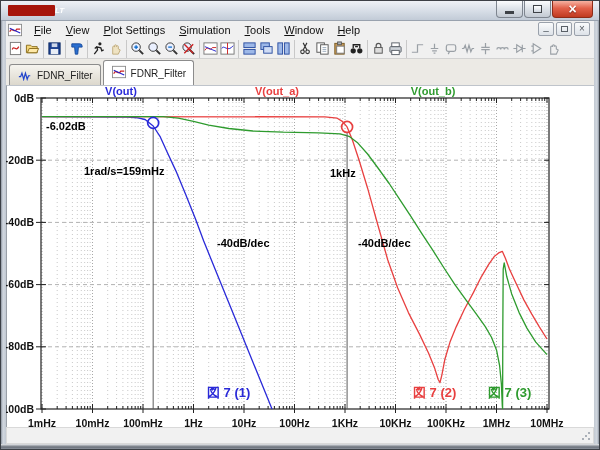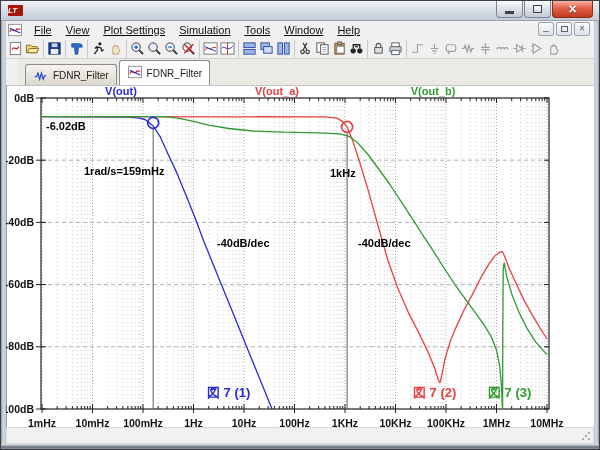--- a/index.html
+++ b/index.html
@@ -4,50 +4,50 @@
 <style>
   html,body{margin:0;padding:0;background:#888;}
   *{box-sizing:border-box;}
   .window{position:relative;width:600px;height:450px;background:#f0f0f0;
     font-family:"Liberation Sans",sans-serif;border:1px solid #3c4046;overflow:hidden;}
   
   .titlebar{position:absolute;left:0;top:0;right:0;height:20px;
     background:linear-gradient(#eef1f6,#d6dde6 55%,#c2cbd7);
     border-bottom:1px solid #99a2ae;display:flex;align-items:center;padding-left:7px;}
   .logo{width:15px;height:11px;background:#a6150b;color:#fff;font-size:8px;font-style:italic;
-    font-weight:bold;line-height:11px;text-align:left;border-radius:1px;margin-right:5px;flex:0 0 auto;}
+    font-weight:bold;line-height:11px;text-align:left;border-radius:1px;margin-right:5px;flex:0 0 auto;padding-left:47px;}
   .title-text{font-size:11px;color:#14161a;white-space:nowrap;}
   .win-controls{position:absolute;top:0;right:6px;display:flex;}
   .wbtn{height:17px;border:1px solid #7e858f;border-top:none;border-radius:0 0 4px 4px;
     background:linear-gradient(#fcfdfe,#dfe4ea 45%,#c3cad3);margin-left:1px;
     display:flex;align-items:center;justify-content:center;cursor:default;}
   .wbtn.min,.wbtn.res{width:27px;}
   .wbtn.close{width:41px;background:linear-gradient(#f6b2a2,#e2614a 45%,#c03a20);border-color:#8e2c18;}
   .g-min{width:9px;height:3px;background:#3e4247;margin-top:6px;}
   .g-res{width:9px;height:8px;border:1px solid #3e4247;background:linear-gradient(#fff,#cfd6df);}
   .g-close{color:#fff;font-weight:bold;font-size:14px;line-height:14px;text-shadow:0 1px 1px #7a1d10;}
   
   .menubar{position:absolute;left:1px;right:1px;top:20px;height:18px;background:#f0f0f0;
-    display:flex;align-items:center;padding-left:4px;text-decoration:underline;}
+    display:flex;align-items:center;padding-left:4px;}
   .appicon{width:18px;height:14px;margin-right:3px;flex:0 0 auto;}
   .menu-item{font-size:11px;color:#111;padding:1px 7px;white-space:nowrap;}
   .menu-item u{text-decoration:underline;}
   .mdi-controls{position:absolute;right:8px;top:1px;display:flex;gap:2px;}
   .mdibtn{width:16px;height:14px;border:1px solid #9aa1ab;border-radius:2px;
     background:linear-gradient(#fafbfc,#dde2e8);display:flex;align-items:center;justify-content:center;
     color:#5a6067;font-size:10px;line-height:10px;}
   .g-mres{width:7px;height:6px;border:1px solid #5a6067;}
   
   .toolbar{position:absolute;left:1px;right:1px;top:38px;height:20px;background:#f0f0f0;
     border-bottom:1px solid #d2d2d2;display:flex;align-items:center;padding:0 3px;}
   .tgroup{display:flex;align-items:center;padding:0 2px;border-right:1px solid #c8c8c8;height:18px;}
   .tgroup:last-child{border-right:none;}
   .ticon{width:17px;height:18px;display:flex;align-items:center;justify-content:center;}
   
-  .tabbar{position:absolute;left:17px;right:1px;top:58px;height:26px;background:#eceae5;
+  .tabbar{position:absolute;left:1px;right:1px;top:58px;height:26px;background:#eceae5;
     display:flex;align-items:flex-end;padding-left:7px;}
   .tab{height:21px;padding:0 7px;display:inline-flex;align-items:center;gap:4px;font-size:10px;
     color:#222;border:1px solid #8c8c8c;border-bottom:none;border-radius:3px 3px 0 0;
     background:linear-gradient(#f6f4ef,#dcd8cd);margin-right:2px;position:relative;}
   .tab.active{height:25px;background:#fff;z-index:3;}
   .tab .tlabel{white-space:nowrap;}
   
   .client{position:absolute;left:5px;right:5px;top:84px;bottom:22px;background:#fff;
     border-left:1px solid #9aa0a8;border-top:1px solid #bfc4cb;}
   #plot{position:absolute;left:0;top:84px;}

